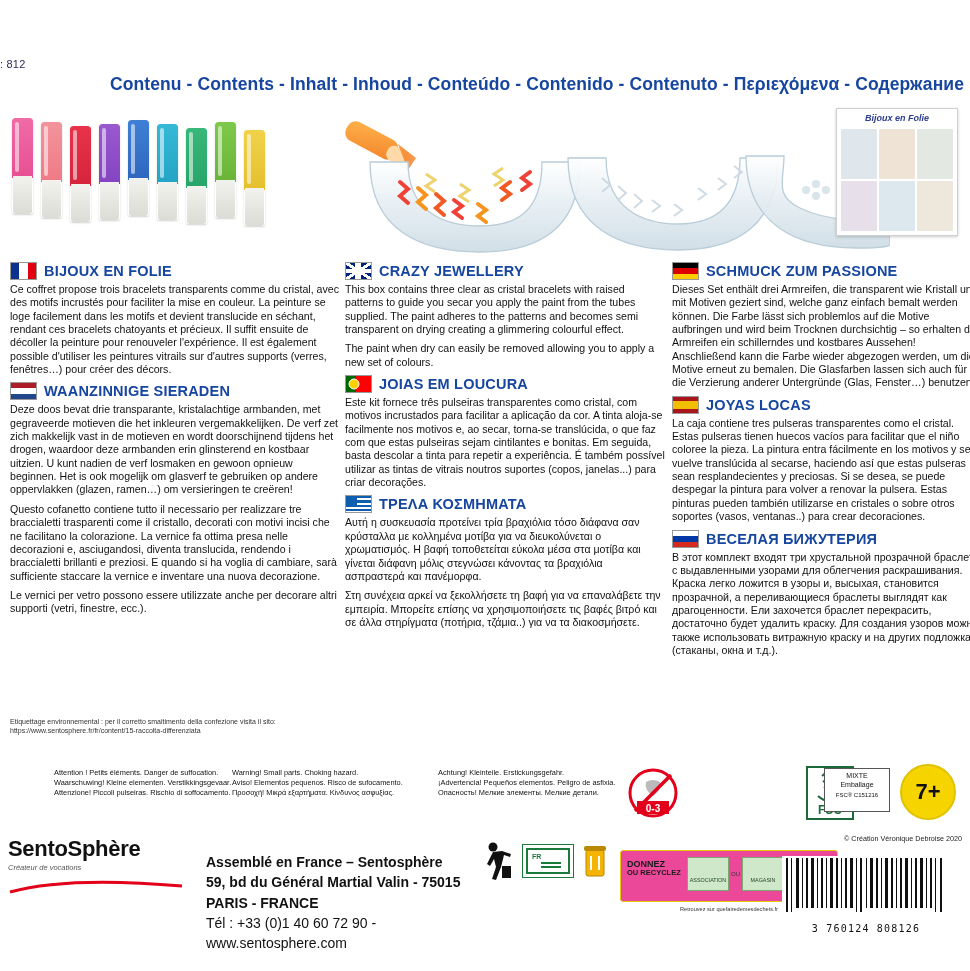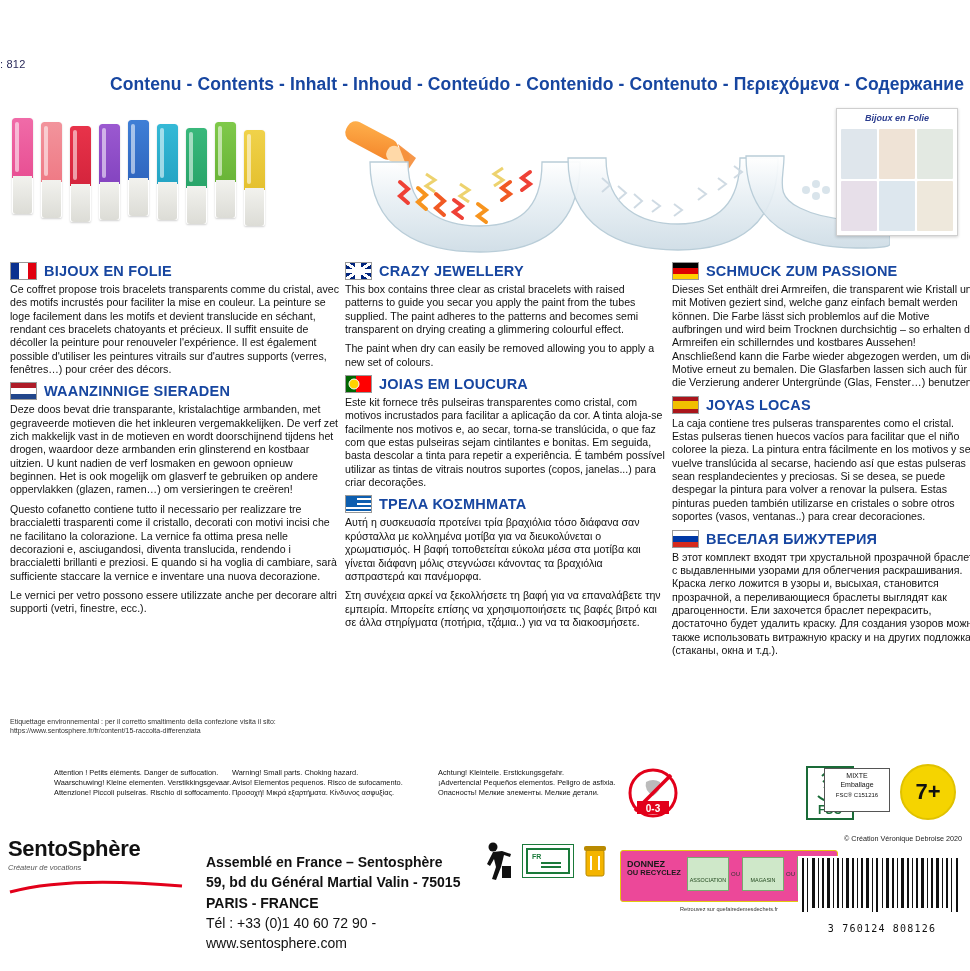--- a/index.html
+++ b/index.html
@@ -169,21 +169,21 @@
   .p-recycle .rc-left { position:absolute; left:6px; top:8px; font-size:9px; font-weight:bold; color:#1a1a1a; line-height:1.15;}
   .p-recycle .rc-cells { position:absolute; left:66px; top:6px; display:flex; gap:2px; }
   .p-recycle .rc-cell { width:42px; height:34px; background:#cfe8c9; border:1px solid #7aa86f; font-size:5.4px;
                         text-align:center; color:#20461c; padding-top:20px; line-height:1.05;}
   .p-recycle .rc-ou { font-size:6px; color:#333; align-self:center; }
   .p-recycle .rc-foot { position:absolute; left:0; bottom:-11px; width:100%; text-align:center; font-size:5.6px; color:#333; }
 
   .copyright { position:absolute; right:8px; top:4px; width:160px; text-align:right;
                font-size:7.2px; color:#222; }
 
-  .barcode { position:absolute; right:4px; top:26px; width:168px; height:78px; }
+  .barcode { position:absolute; right:20px; top:26px; width:168px; height:78px; }
   .barcode .bars { position:absolute; left:0; top:0; width:168px; height:58px; }
   .barcode .num  { position:absolute; left:0; bottom:0; width:168px; text-align:center;
                    font-family:"DejaVu Sans Mono", monospace; font-size:10px; letter-spacing:1.2px; color:#111; }
 </style>
 </head>
 <body>
 
 <div class="page">
 
   <div class="ref-code">: 812</div>

